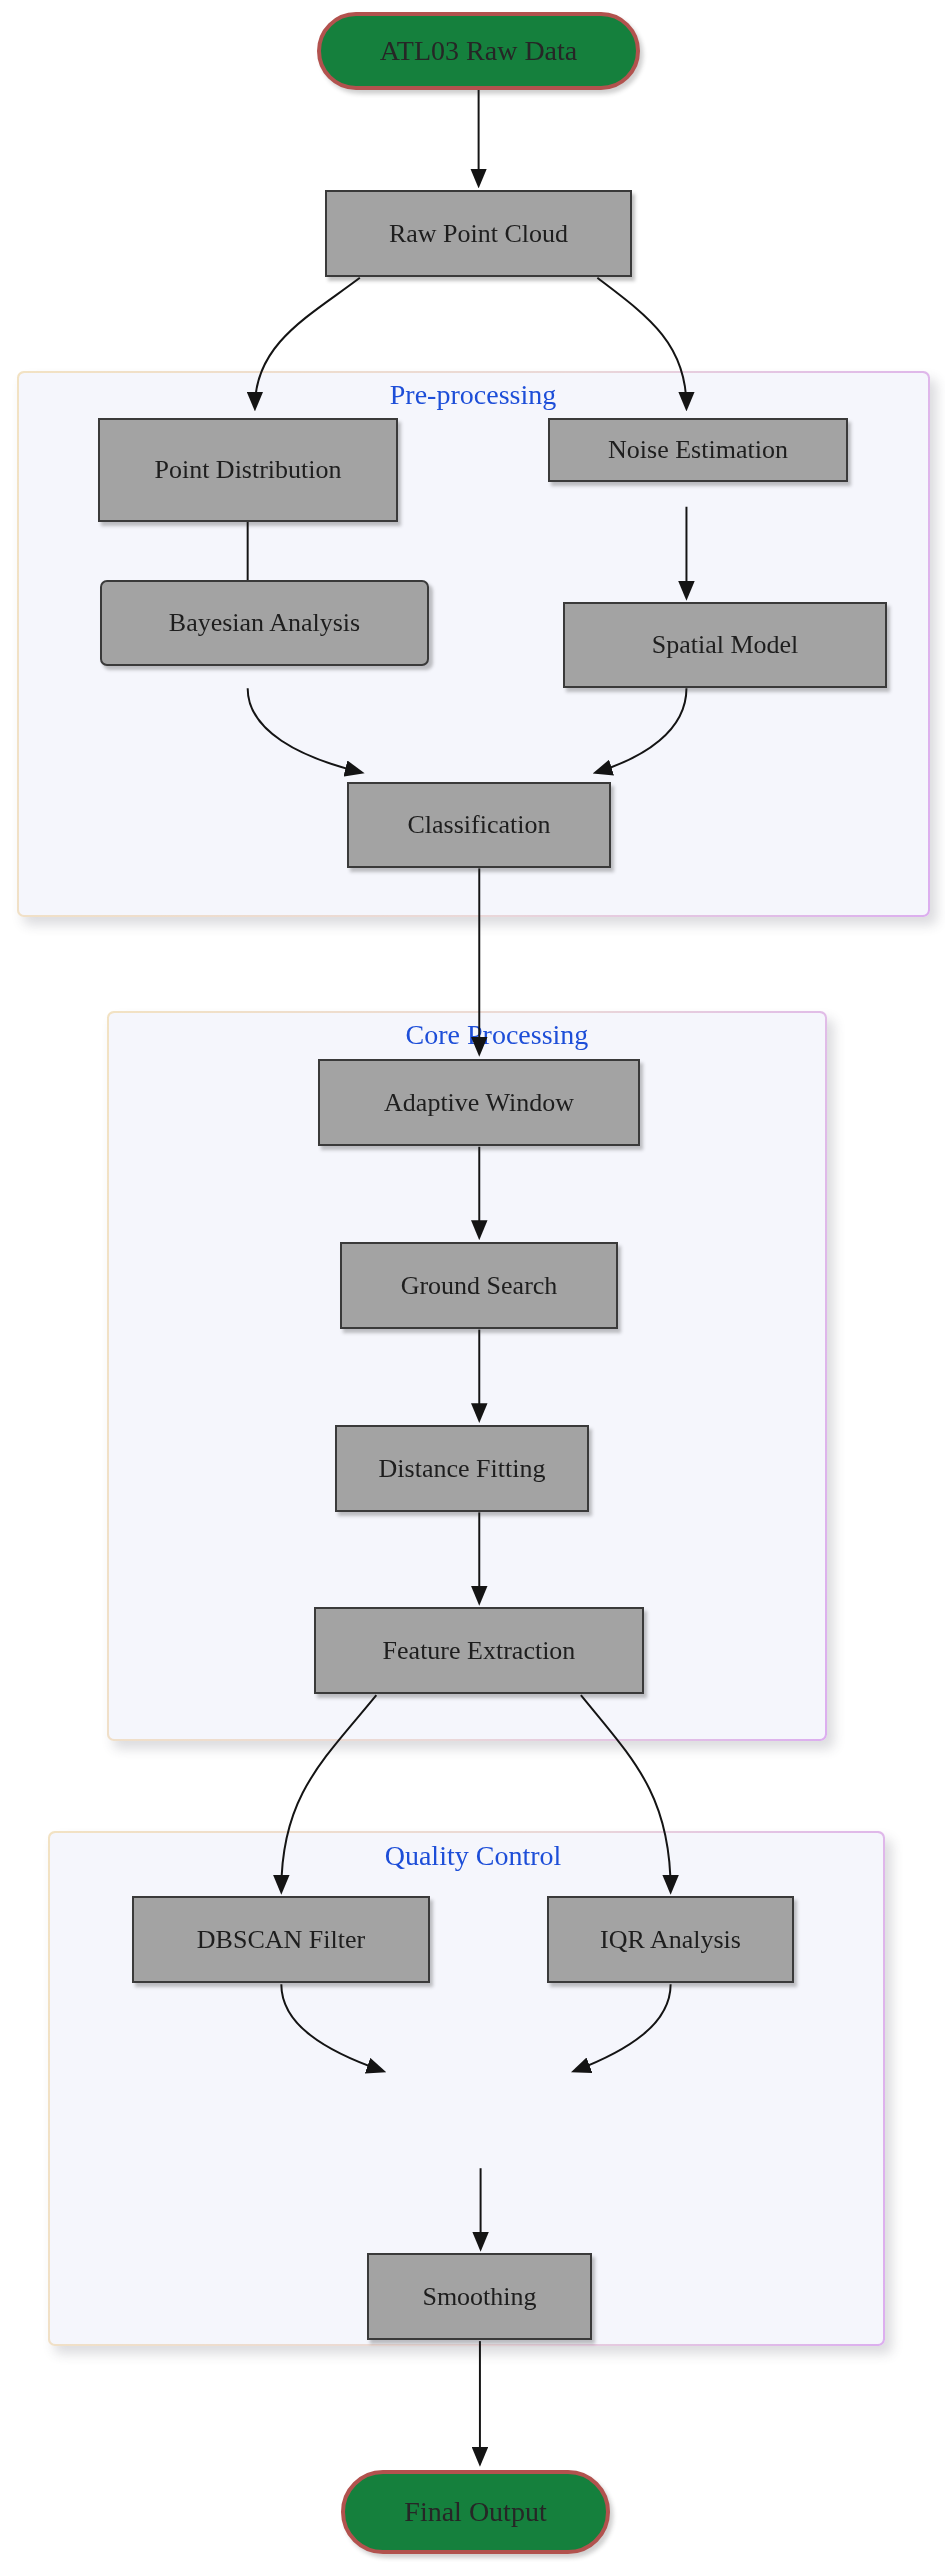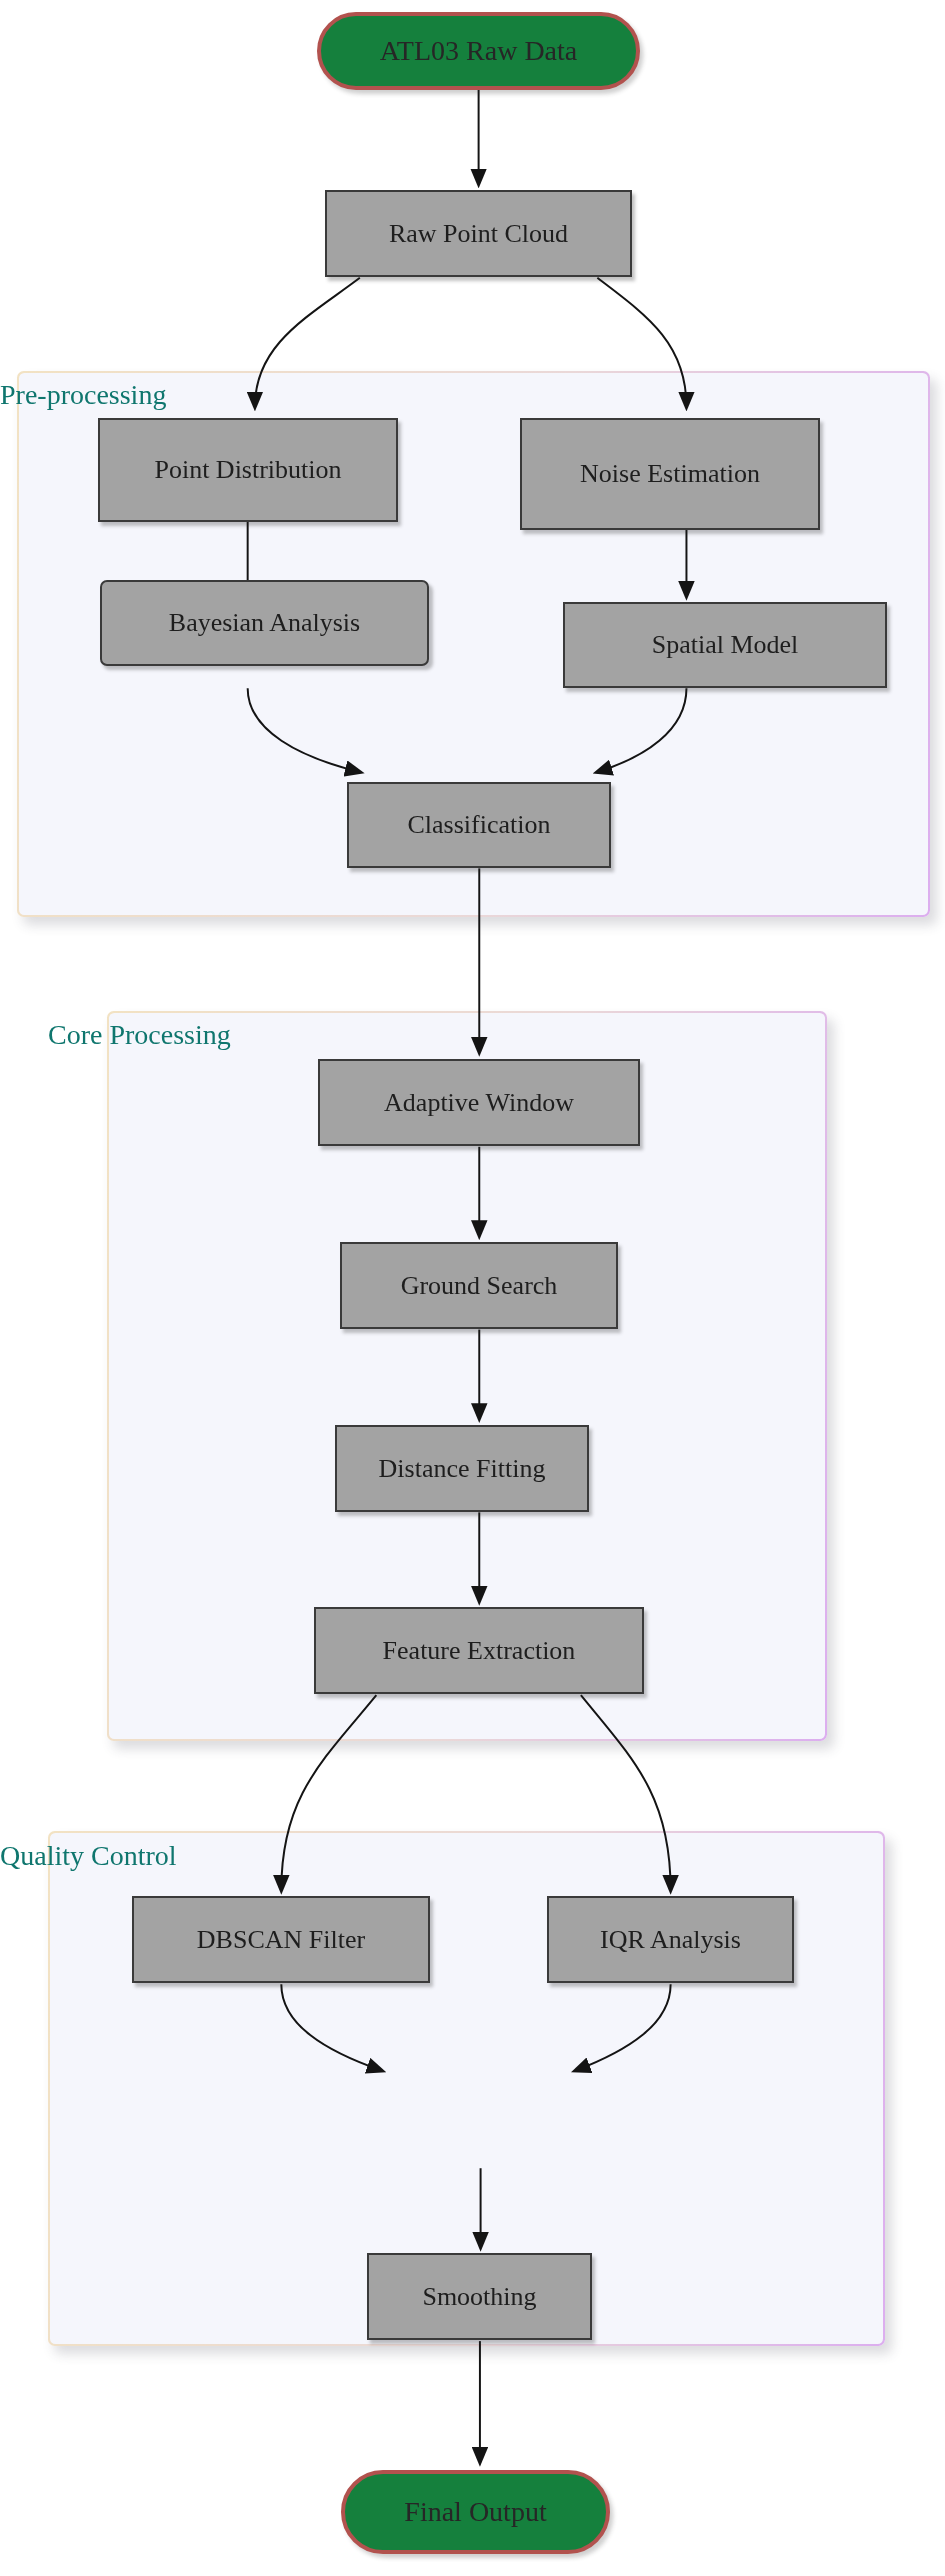--- a/index.html
+++ b/index.html
@@ -9,22 +9,22 @@
   }
   
   .section {
     position:absolute; border-radius:6.6px; padding:2px; box-sizing:border-box;
     background:linear-gradient(100deg,#f2e2c3 0%,#ead8d8 55%,#dcaeef 100%);
     box-shadow:6.6px 8px 12px rgba(60,60,80,0.18);
     z-index:1;
   }
   .section-inner { width:100%; height:100%; background:#f5f6fc; border-radius:5.3px; }
   .section-title {
-    position:absolute; top:8px; left:0; right:0; text-align:left;
-    font-size:28px; color:#0f766e; z-index:2;
+    position:absolute; top:8px; left:0; right:0; text-align:center;
+    font-size:28px; color:#1d4ed8; z-index:2;
   }
   
   .node {
     position:absolute; background:#a3a3a3; border:2px solid #3a3a3a; box-sizing:border-box;
     box-shadow:3.3px 4px 3.3px rgba(40,40,40,0.28);
     display:flex; align-items:center; justify-content:center;
     font-size:26px; color:#1e1e1e; z-index:4; white-space:nowrap;
   }
   
   .terminal {
@@ -82,21 +82,21 @@
     <path d="M 727 3548 L 727 3731" marker-end="url(#ah)"></path>
   </svg>
 
   <div class="terminal" style="left:317px; top:12px; width:323px; height:78px;">ATL03 Raw Data</div>
 
   <div class="terminal" style="left:341px; top:2470px; width:269px; height:84px;">Final Output</div>
 
   <div class="node" style="left:325px; top:190px; width:307px; height:87px;">Raw Point Cloud</div>
 
   <div class="node" style="left:98px; top:418px; width:300px; height:104px;">Point Distribution</div>
-  <div class="node" style="left:520px; top:418px; width:300px; height:112px;">Noise Estimation</div>
+  <div class="node" style="left:548px; top:418px; width:300px; height:64px;">Noise Estimation</div>
   <div class="node" style="left:100px; top:580px; width:329px; height:86px;border-radius:7px;">Bayesian Analysis</div>
   <div class="node" style="left:563px; top:602px; width:324px; height:86px;">Spatial Model</div>
   <div class="node" style="left:347px; top:782px; width:264px; height:86px;">Classification</div>
 
   <div class="node" style="left:318px; top:1059px; width:322px; height:87px;">Adaptive Window</div>
   <div class="node" style="left:340px; top:1242px; width:278px; height:87px;">Ground Search</div>
   <div class="node" style="left:335px; top:1425px; width:254px; height:87px;">Distance Fitting</div>
   <div class="node" style="left:314px; top:1607px; width:330px; height:87px;">Feature Extraction</div>
 
   <div class="node" style="left:132px; top:1896px; width:298px; height:87px;">DBSCAN Filter</div>

